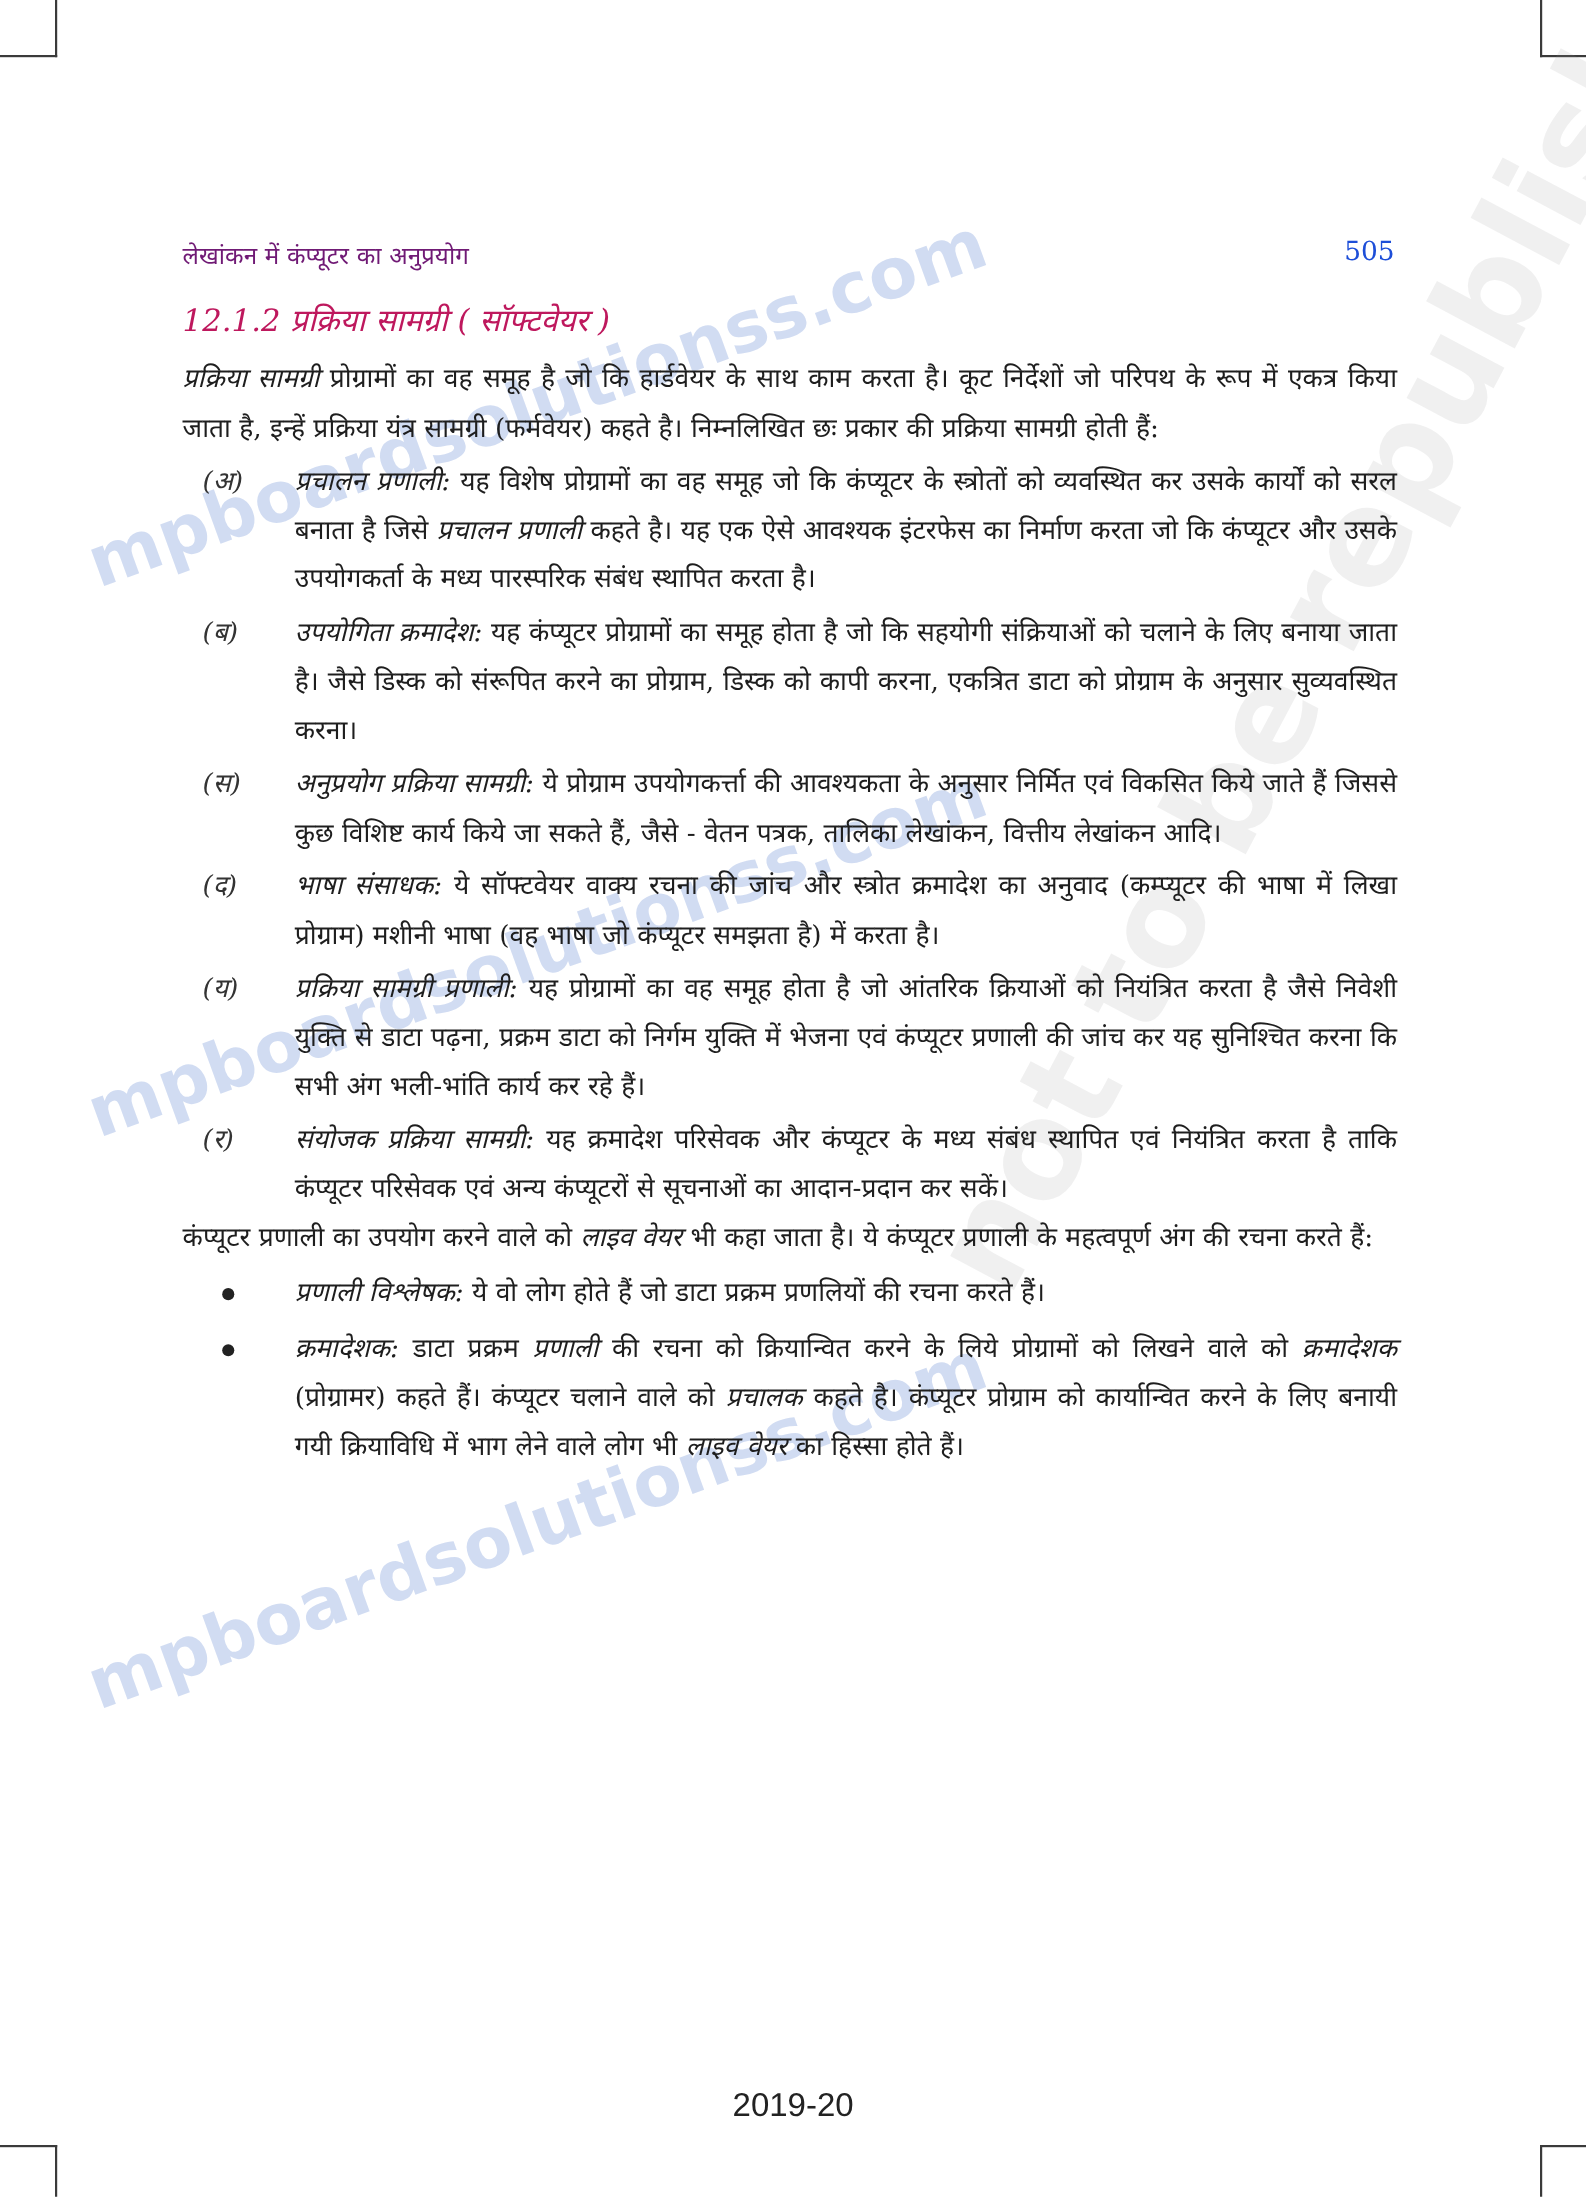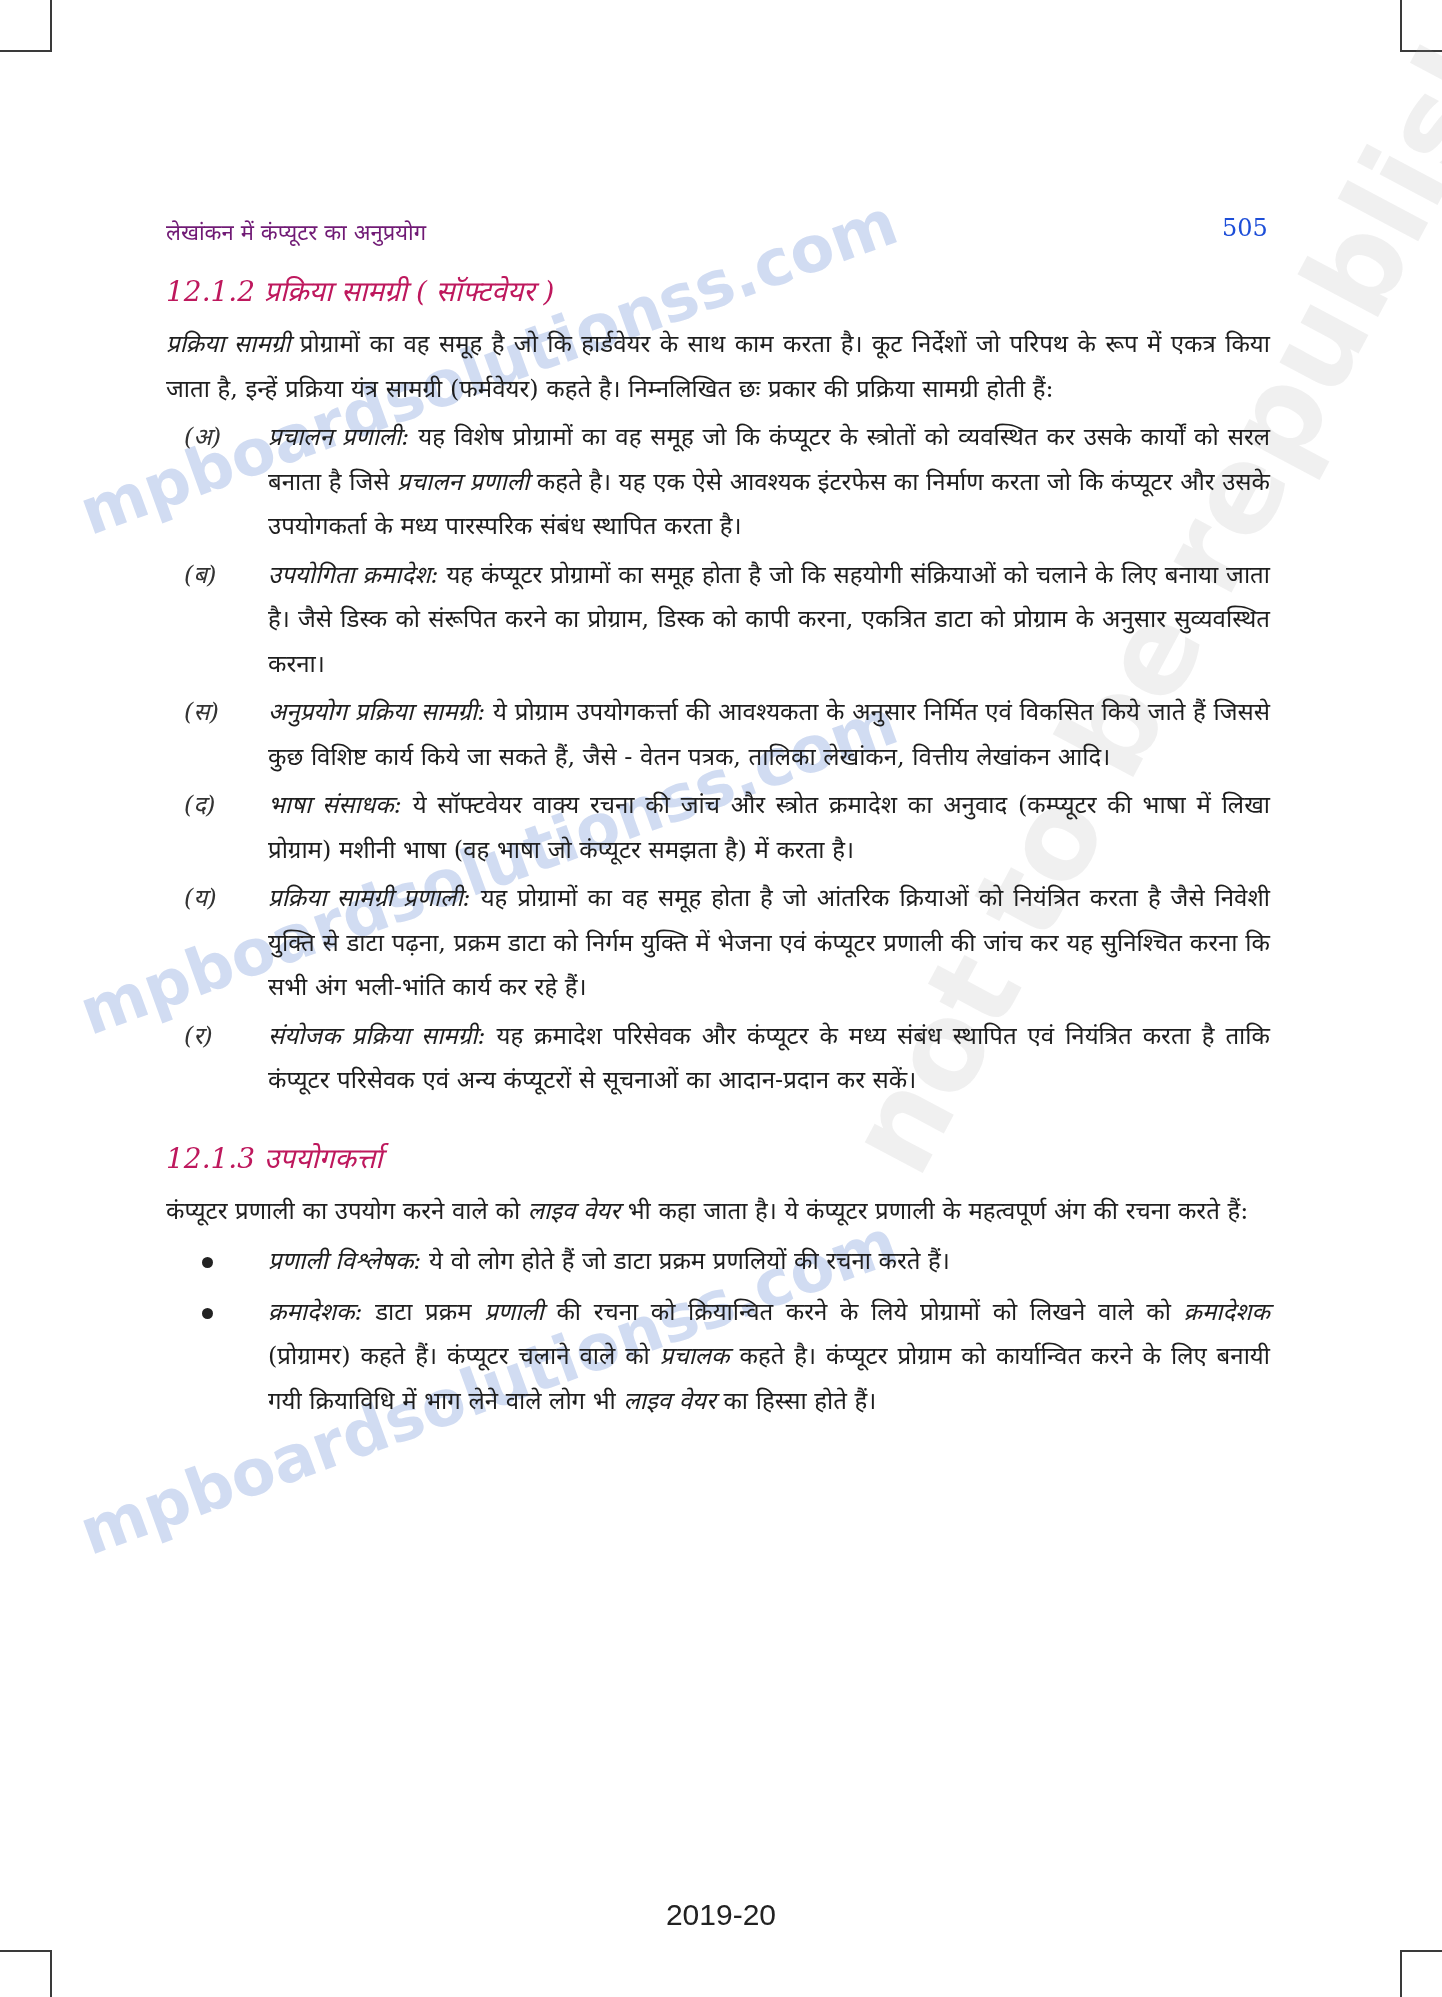--- a/index.html
+++ b/index.html
@@ -91,21 +91,20 @@
   <div class="item">
     <div class="marker">(य)</div>
     <div class="body"><em>प्रक्रिया सामग्री प्रणाली:</em><span> यह प्रोग्रामों का वह समूह होता है जो आंतरिक क्रियाओं को नियंत्रित करता है जैसे निवेशी युक्ति से डाटा पढ़ना, प्रक्रम डाटा को निर्गम युक्ति में भेजना एवं कंप्यूटर प्रणाली की जांच कर यह सुनिश्चित करना कि सभी अंग भली-भांति कार्य कर रहे हैं।</span></div>
   </div>
 
   <div class="item">
     <div class="marker">(र)</div>
     <div class="body"><em>संयोजक प्रक्रिया सामग्री:</em><span> यह क्रमादेश परिसेवक और कंप्यूटर के मध्य संबंध स्थापित एवं नियंत्रित करता है ताकि कंप्यूटर परिसेवक  एवं अन्य कंप्यूटरों से सूचनाओं का आदान-प्रदान कर सकें।</span></div>
   </div>
 
-  <h2 class="second">12.1.3 उपयोगकर्त्ता</h2>
   <p><span>कंप्यूटर प्रणाली का उपयोग करने वाले को </span><em>लाइव वेयर</em><span> भी कहा जाता है। ये कंप्यूटर प्रणाली के महत्वपूर्ण अंग की रचना करते हैं:</span></p>
 
   <div class="bullet">
     <div class="dot"><span></span></div>
     <div class="body"><em>प्रणाली विश्लेषक:</em><span> ये वो लोग होते हैं जो डाटा प्रक्रम प्रणलियों की रचना करते हैं।</span></div>
   </div>
 
   <div class="bullet">
     <div class="dot"><span></span></div>
     <div class="body"><em>क्रमादेशक:</em><span> डाटा प्रक्रम </span><em>प्रणाली</em><span> की रचना को क्रियान्वित करने के लिये प्रोग्रामों को लिखने वाले को </span><em>क्रमादेशक</em><span> (प्रोग्रामर) कहते हैं। कंप्यूटर चलाने वाले को </span><em>प्रचालक</em><span> कहते है। कंप्यूटर प्रोग्राम को कार्यान्वित करने के लिए बनायी गयी क्रियाविधि में भाग लेने वाले लोग भी </span><em>लाइव वेयर</em><span> का हिस्सा होते हैं।</span></div>

